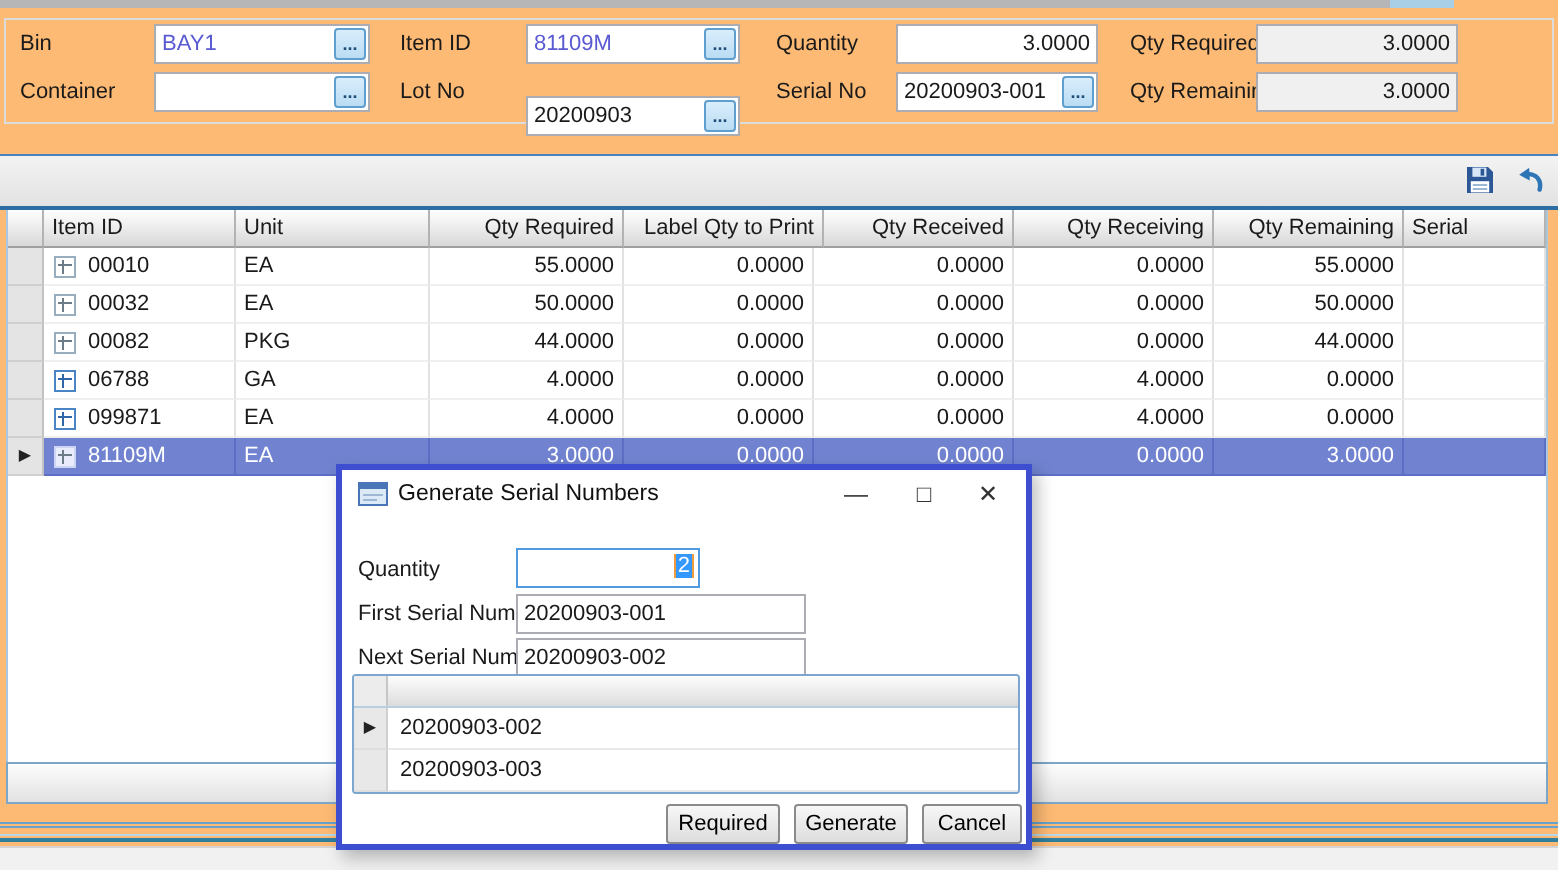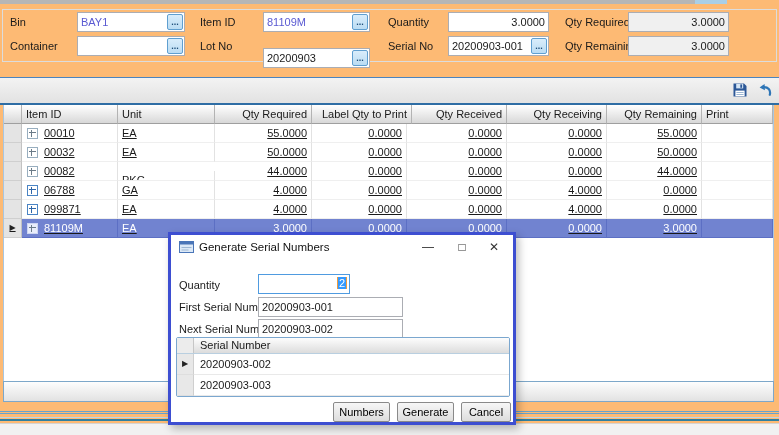--- a/index.html
+++ b/index.html
@@ -33,21 +33,21 @@
   
   #grid-wrap{left:3px;top:105px;width:771px;height:276px;background:#fff;
              border-left:1px solid #a8c6e0;border-right:1px solid #a8c6e0;}
   .ghead{display:flex;height:19px;}
   .hsel{width:17px;flex:none;background:linear-gradient(#ffffff,#d8d8d8);
         border-right:1px solid #b3b3b3;border-bottom:1px solid #9f9f9f;}
   .hcell{flex:none;box-sizing:border-box;background:linear-gradient(#ffffff,#d8d8d8);
          border-right:1px solid #b3b3b3;border-bottom:1px solid #9f9f9f;
          line-height:18px;padding:0 4px;white-space:nowrap;overflow:hidden;}
   .hcell.num{text-align:right;}
-  .grow{display:flex;height:19px;text-decoration:underline;}
+  .grow{display:flex;height:19px;}
   .gsel{width:17px;flex:none;background:#e4e4e4;border-right:1px solid #c2c2c2;
         border-bottom:1px solid #cfcfcf;}
   .gcell{flex:none;box-sizing:border-box;border-right:1px solid #e2e2e2;border-bottom:1px solid #efefef;
          line-height:18px;padding:0 4px;white-space:nowrap;overflow:hidden;}
   .gcell.num{text-align:right;}
   .grow.sel .gcell{background:#7183d0;color:#fff;border-right-color:#5c6fc4;border-bottom-color:#5c6fc4;}
   .rarrow{display:block;text-align:center;font-size:8px;line-height:18px;color:#222;}
   .exp{width:9px;height:9px;border:1px solid #98aebf;display:inline-block;position:relative;
        margin:4px 6px 0 1px;background:#fff;vertical-align:top;}
   .exp::before{content:"";position:absolute;left:1px;right:1px;top:3px;height:1px;background:#6b7b88;}
@@ -166,21 +166,21 @@
   <div class="abs" id="grid-wrap">
     <div class="ghead" id="grid-header">
       <div class="hsel"></div>
     <div class="hcell" style="width: 96px;">Item ID</div>
         <div class="hcell" style="width: 97px;">Unit</div>
         <div class="hcell num" style="width: 97px;">Qty Required</div>
         <div class="hcell num" style="width: 100px;">Label Qty to Print</div>
         <div class="hcell num" style="width: 95px;">Qty Received</div>
         <div class="hcell num" style="width: 100px;">Qty Receiving</div>
         <div class="hcell num" style="width: 95px;">Qty Remaining</div>
-        <div class="hcell" style="width: 71px;">Print</div>
+        <div class="hcell" style="width: 71px;">Serial</div>
       </div>
     <div id="grid-body">
         <div class="grow">
           <div class="gsel"></div>
           <div class="gcell" style="width: 96px;"><span class="exp"></span><span>00010</span></div>
           <div class="gcell" style="width: 97px;">EA</div>
           <div class="gcell num" style="width: 97px;">55.0000</div>
           <div class="gcell num" style="width: 95px;">0.0000</div>
           <div class="gcell num" style="width: 100px;">0.0000</div>
           <div class="gcell num" style="width: 100px;">0.0000</div>
@@ -194,21 +194,21 @@
           <div class="gcell num" style="width: 97px;">50.0000</div>
           <div class="gcell num" style="width: 95px;">0.0000</div>
           <div class="gcell num" style="width: 100px;">0.0000</div>
           <div class="gcell num" style="width: 100px;">0.0000</div>
           <div class="gcell num" style="width: 95px;">50.0000</div>
           <div class="gcell" style="width: 71px;"></div>
         </div>
         <div class="grow">
           <div class="gsel"></div>
           <div class="gcell" style="width: 96px;"><span class="exp"></span><span>00082</span></div>
-          <div class="gcell" style="width: 97px; margin-top: 9px;">PKG</div>
+          <div class="gcell" style="width: 97px;">PKG</div>
           <div class="gcell num" style="width: 97px;">44.0000</div>
           <div class="gcell num" style="width: 95px;">0.0000</div>
           <div class="gcell num" style="width: 100px;">0.0000</div>
           <div class="gcell num" style="width: 100px;">0.0000</div>
           <div class="gcell num" style="width: 95px;">44.0000</div>
           <div class="gcell" style="width: 71px;"></div>
         </div>
         <div class="grow">
           <div class="gsel"></div>
           <div class="gcell" style="width: 96px;"><span class="exp bexp"></span><span>06788</span></div>
@@ -281,34 +281,33 @@
     </div>
 
     <div class="dlabel" style="left:8px;top:87px">Next Serial Number</div>
     <div class="dfield" style="left:87px;top:84px;width:143px">
       <input value="20200903-002" style="">
     </div>
 
     <div id="dlg-grid">
       <div class="dg-head">
         <div class="dg-hsel"></div>
-        <div class="dg-hcell">Serial Number</div>
       </div>
       <div id="dlg-grid-body">
           <div class="dg-row">
             <div class="dg-sel">
               <span class="rarrow" style="line-height: 20px;">▶</span>
             </div>
             <div class="dg-cell">20200903-002</div>
           </div>
           <div class="dg-row">
             <div class="dg-sel"></div>
             <div class="dg-cell">20200903-003</div>
           </div>
         </div>
     </div>
 
-    <button class="dbtn" style="left:162px;width:57px">Numbers</button>
+    <button class="dbtn" style="left:162px;width:57px">Required</button>
     <button class="dbtn" style="left:226px;width:57px">Generate</button>
     <button class="dbtn" style="left:290px;width:50px">Cancel</button>
   </div>
 
 </div>
 
 </body></html>

